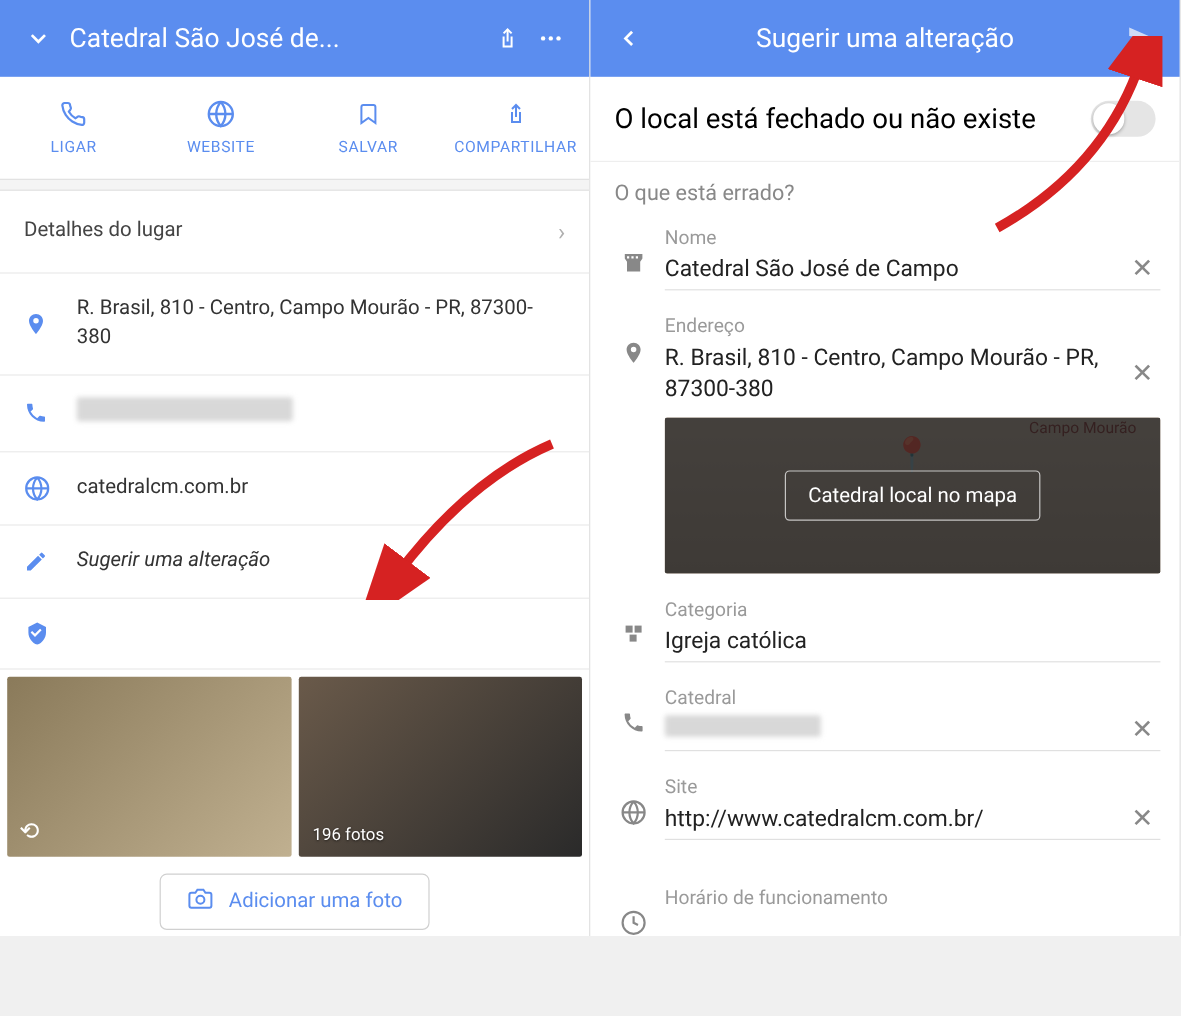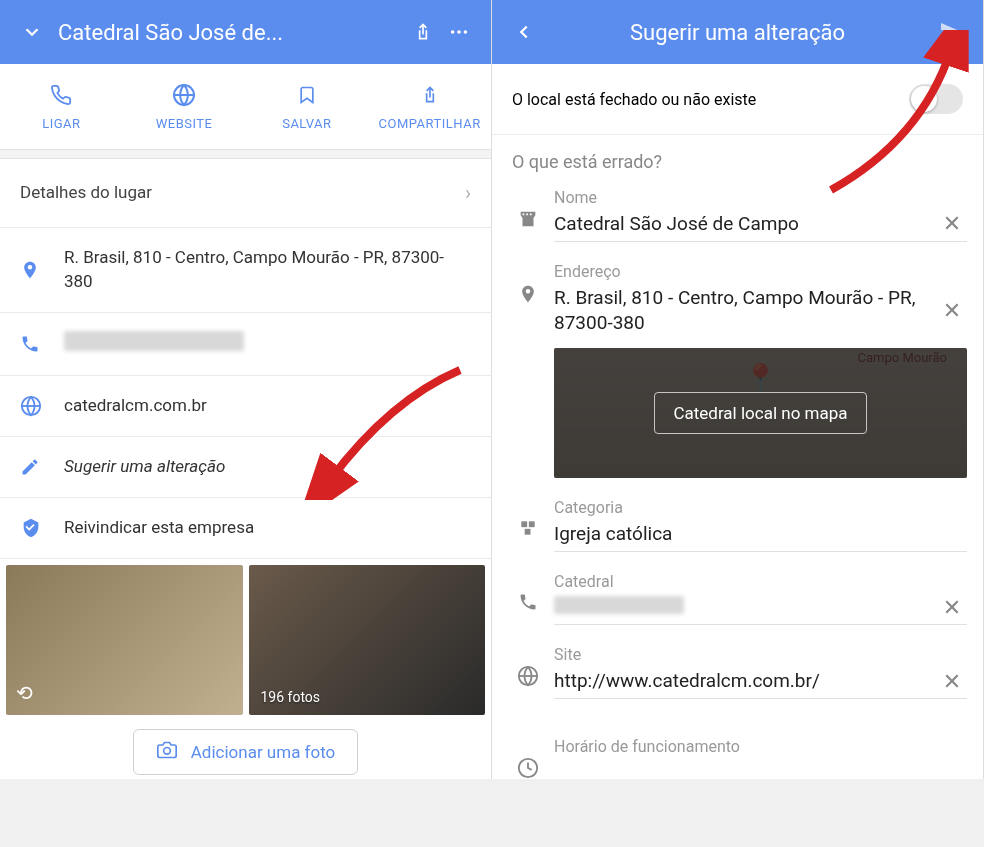--- a/index.html
+++ b/index.html
@@ -28,21 +28,21 @@
 .photo2 { background: linear-gradient(135deg, #6a5a4a, #2a2a2a); }
 .photo-badge { position: absolute; bottom: 10px; left: 12px; color: #fff; font-size: 14px; text-shadow: 0 1px 2px rgba(0,0,0,0.6);}
 .photo-icon-360 { position: absolute; bottom: 10px; left: 10px; color: #fff; font-size: 20px; }
 
 .add-photo { margin: 14px auto 0; border: 1px solid #d0d0d0; border-radius: 6px; padding: 10px 22px; display: flex; align-items: center; gap: 13px; width: fit-content; color: #5b8def; font-size: 17px; cursor: pointer; }
 
 .arrow { position: absolute; pointer-events: none; z-index: 10; }
 .arrow svg { display: block; }
 
 
-.section-row { display: flex; align-items: center; padding: 20px; font-size: 16px; }
+.section-row { display: flex; align-items: center; padding: 20px; font-size: 23px; }
 .section-row .toggle { margin-left: auto; }
 .toggle-track { width: 54px; height: 30px; background: #e5e5e5; border-radius: 15px; position: relative; cursor: pointer; }
 .toggle-knob { width: 26px; height: 26px; background: #fff; border-radius: 50%; position: absolute; top: 2px; left: 2px; box-shadow: 0 1px 3px rgba(0,0,0,0.3); }
 
 .sub-header { padding: 16px 20px 10px; color: #888; font-size: 18px; }
 
 .field-row { display: flex; padding: 6px 16px 14px 16px; align-items: flex-start; }
 .field-icon { width: 40px; color: #888; display: flex; justify-content: center; padding-top: 20px; font-size: 20px; flex-shrink: 0; }
 .field-body { flex: 1; padding-left: 6px; }
 .field-label { color: #9a9a9a; font-size: 16px; padding-bottom: 4px; }
@@ -170,21 +170,20 @@
       </div>
     <div class="row-text">Sugerir uma alteração</div>
   </div>
 
   <div class="row">
     <div class="row-icon">
         <svg width="22" height="22" viewBox="0 0 24 24" fill="#5b8def">
           <path d="M12 2l8 4v5c0 5-3.4 9.7-8 11-4.6-1.3-8-6-8-11V6l8-4zm-2 13l6-6-1.4-1.4L10 12.2l-2.6-2.6L6 11l4 4z"></path>
         </svg>
       </div>
-    <div class="row-text">Reivindicar esta empresa</div>
   </div>
 
   <div class="photo-strip">
     <div class="photo">
       <span class="photo-icon-360">⟲</span>
     </div>
     <div class="photo photo2">
       <span class="photo-badge">196 fotos</span>
     </div>
   </div>

